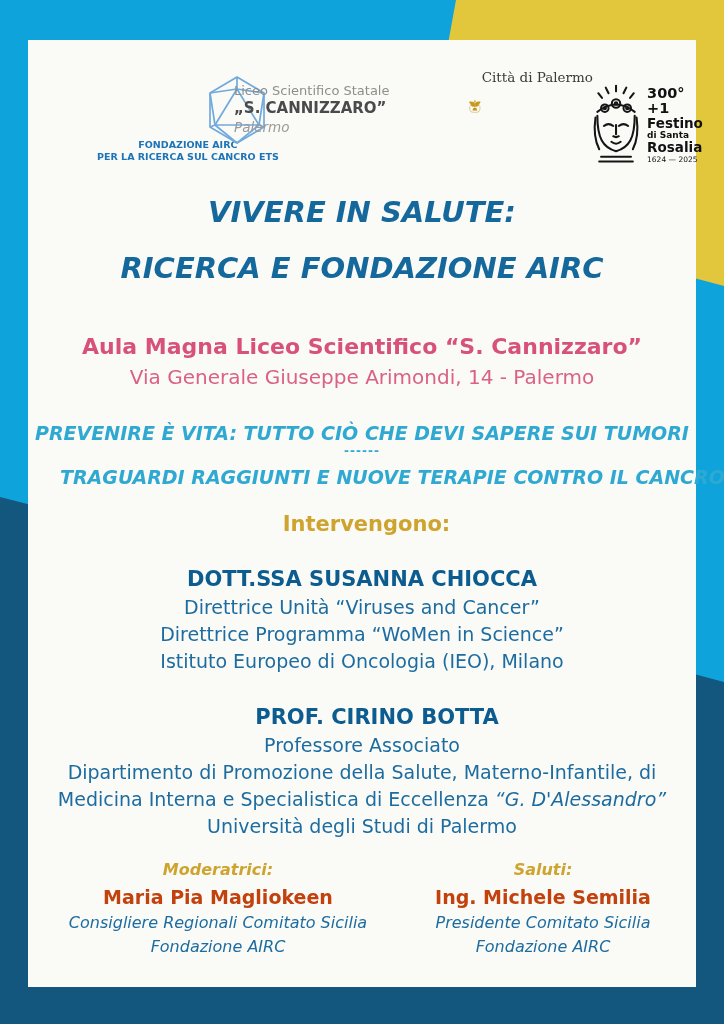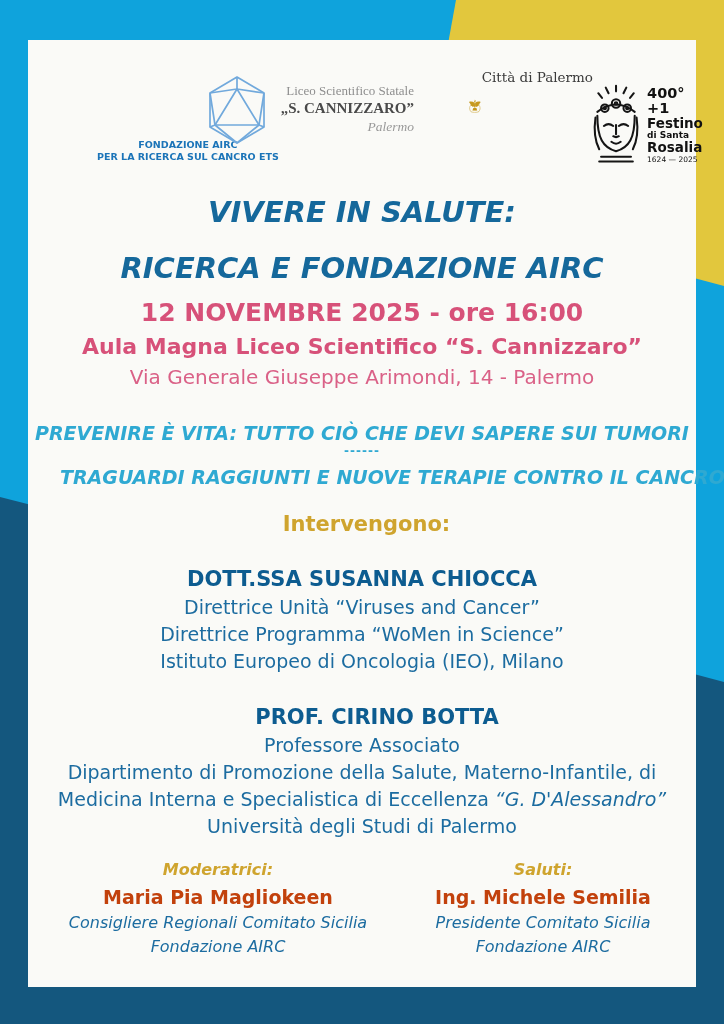--- a/index.html
+++ b/index.html
@@ -10,21 +10,21 @@
   .bg-navy{position:absolute;inset:0;background:#14577E;
     clip-path:polygon(0 497px,694px 674px,724px 682px,724px 1024px,0 1024px);}
   .card{position:absolute;left:28px;top:40px;width:668px;height:947px;background:#FAFAF7;}
   .line{position:absolute;left:0;right:0;text-align:center;white-space:nowrap;}
 
   
   .logo-airc{position:absolute;left:69px;top:25px;width:120px;display:flex;flex-direction:row;align-items:flex-end;}
   .airc-caption{margin-top:6px;text-align:center;color:#1B74B8;font-weight:bold;font-size:9.5px;line-height:12px;white-space:nowrap;}
   .logo-liceo{position:absolute;left:178px;top:30px;width:210px;height:110px;}
   .liceo-icon{position:absolute;left:0;top:4px;}
-  .liceo-text{position:absolute;left:28px;top:12px;width:180px;text-align:right;font-family:Liberation Serif, serif;}
+  .liceo-text{position:absolute;left:28px;top:12px;width:180px;text-align:left;}
   .liceo-l1{color:#8E8E8E;font-size:13px;line-height:17px;white-space:nowrap;}
   .liceo-l2{color:#4A4A4A;font-size:15px;font-weight:bold;line-height:19px;white-space:nowrap;}
   .liceo-l3{color:#999;font-size:13.5px;font-style:italic;line-height:18px;}
   .logo-palermo{position:absolute;left:440px;top:26px;width:125px;display:flex;flex-direction:row;align-items:flex-start;}
   .palermo-caption{margin-top:3px;font-family:"DejaVu Serif","Liberation Serif",serif;color:#3A3A3A;font-size:13.5px;white-space:nowrap;}
   .logo-festino{position:absolute;left:560px;top:42px;display:flex;align-items:center;}
   .festino-text{margin-left:3px;color:#111;line-height:1;}
   .fs1{font-size:14.5px;font-weight:600;line-height:15px;}
   .fs2{font-size:13.5px;font-weight:600;line-height:14px;}
   .fs3{font-size:9px;font-weight:600;line-height:10px;}
@@ -132,32 +132,31 @@
             <circle cx="42" cy="26" r="1.2"></circle>
           <path d="M10 34 C10 58 16 68 30 72 C44 68 50 58 50 34"></path>
           <path d="M17 45 Q22 41 27 45 M33 45 Q38 41 43 45"></path>
           <path d="M30 44 L30 54 M27 56 Q30 58 33 56"></path>
           <path d="M25 62 Q30 66 35 62"></path>
           <path d="M8 36 C6 50 8 62 12 70 M52 36 C54 50 52 62 48 70"></path>
           <path d="M14 78 H46 M12 83 H48"></path>
         </g>
       </svg>
       <div class="festino-text">
-        <div class="fs1">400°+1</div>
+        <div class="fs1">300°+1</div>
         <div class="fs2">Festino</div>
         <div class="fs3">di Santa</div>
         <div class="fs4">Rosalia</div>
         <div class="fs5">1624 — 2025</div>
       </div>
     </div>
 
     <div class="line title t1">VIVERE IN SALUTE:</div>
     <div class="line title t2">RICERCA E FONDAZIONE AIRC</div>
 
-    <div class="line date">12 NOVEMBRE 2025 - ore 16:00</div>
     <div class="line venue">Aula Magna Liceo Scientifico “S. Cannizzaro”</div>
     <div class="line address">Via Generale Giuseppe Arimondi, 14 - Palermo</div>
 
     <div class="line topic tp1">PREVENIRE È VITA: TUTTO CIÒ CHE DEVI SAPERE SUI TUMORI</div>
     <div class="line dashes">------</div>
     <div class="line topic tp2">TRAGUARDI RAGGIUNTI E NUOVE TERAPIE CONTRO IL CANCRO</div>
 
     <div class="line intervene">Intervengono:</div>
 
     <div class="line spk-name n1">DOTT.SSA SUSANNA CHIOCCA</div>

